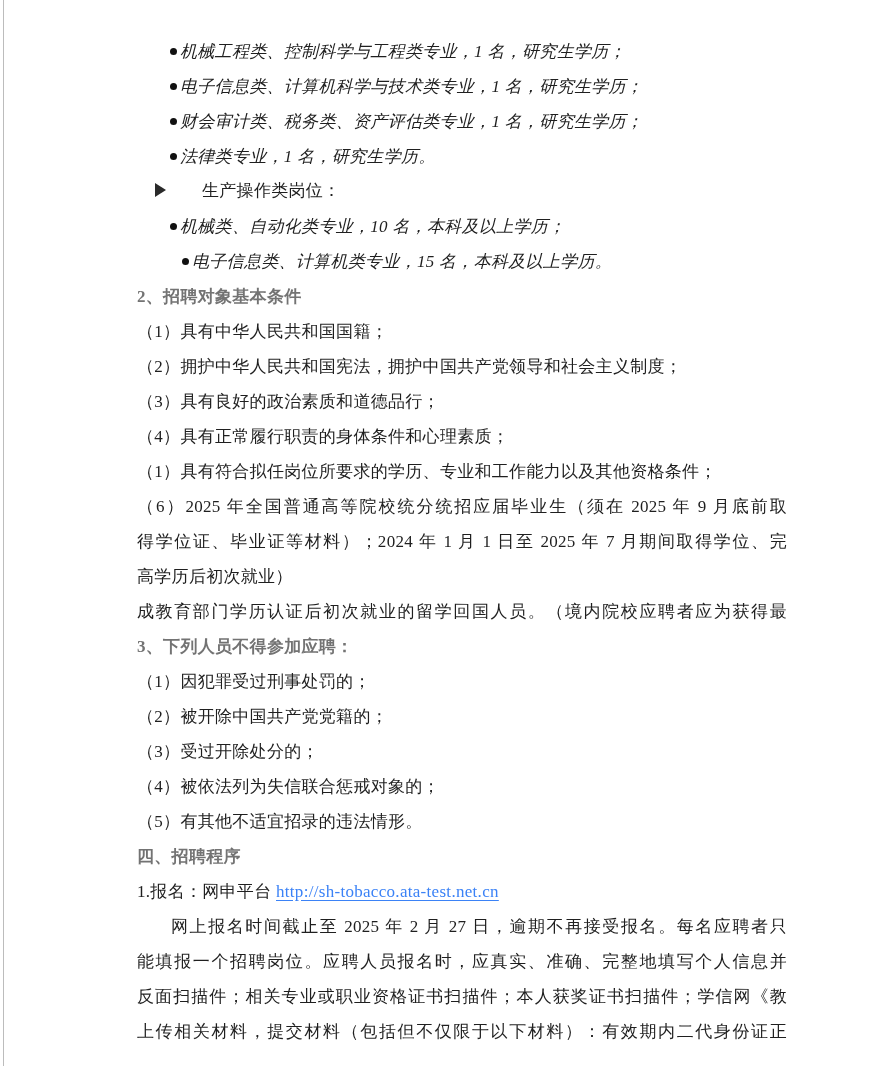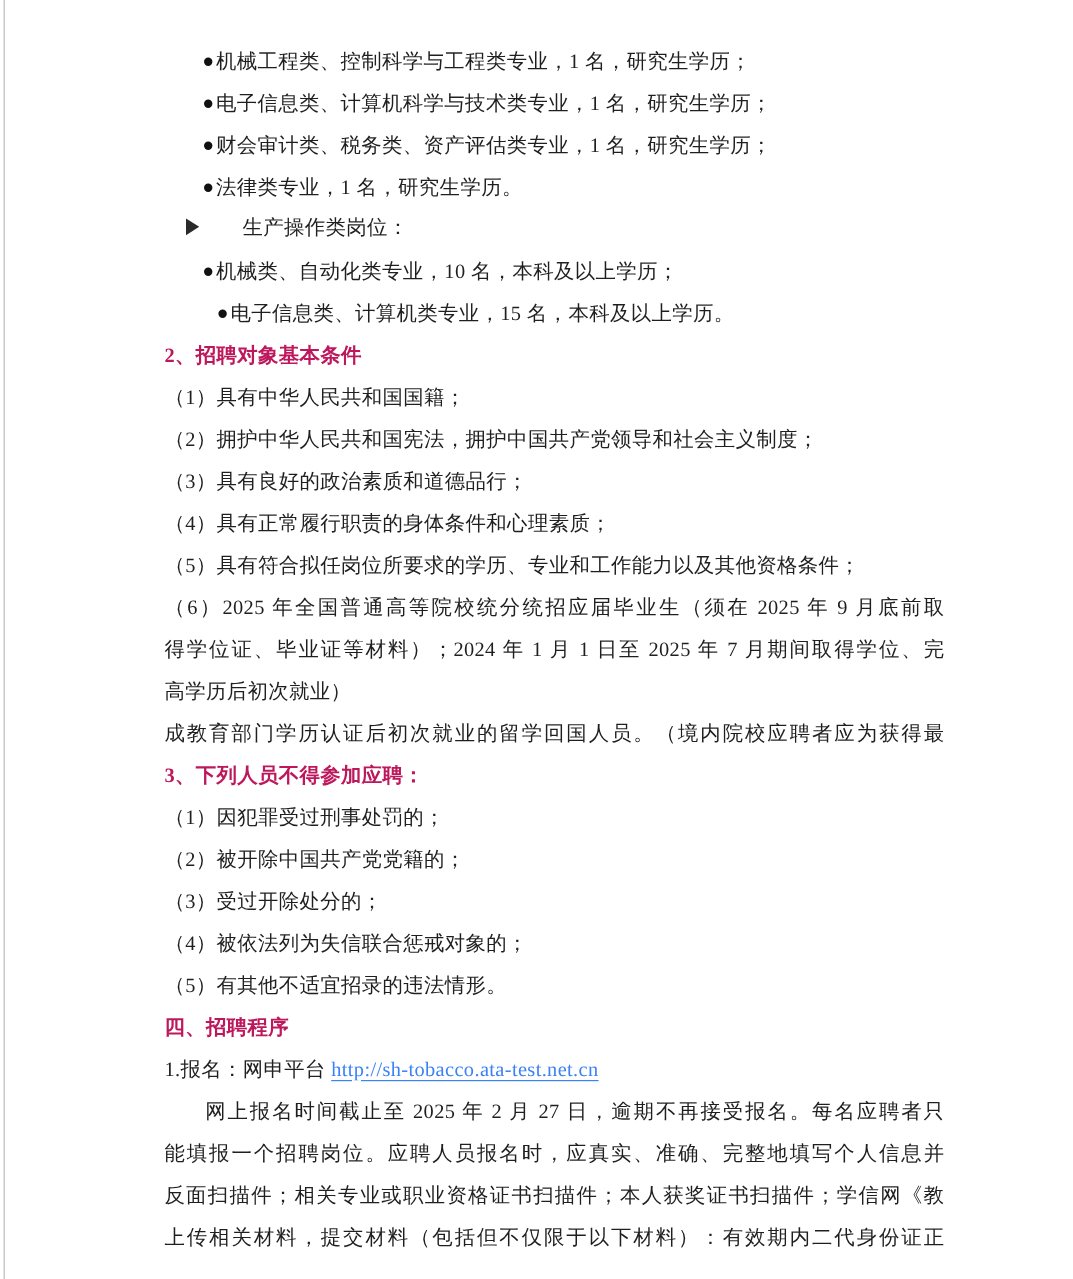--- a/index.html
+++ b/index.html
@@ -31,23 +31,23 @@
     width: 650px;
   }
   .line {
     font-size: 17px;
     line-height: 35px;
     letter-spacing: 0.3px;
     white-space: normal;
   }
   .line.heading {
     font-weight: bold;
-    color: #be185d;
+    color: #737373;
   }
-  .line.bullet { padding-left: 33px; }
+  .line.bullet { padding-left: 33px; font-style: italic; }
   .line.bullet.extra-indent { padding-left: 45px; }
   .line.arrow { padding-left: 18px; font-family: Liberation Mono, monospace; }
   .line.jline {
     text-align: justify;
     text-align-last: justify;
     font-family: Liberation Serif, serif;
   }
   .line.jline.first-indent { padding-left: 34px; }
   .dot-marker {
     display: inline-block;
@@ -85,21 +85,21 @@
       <div class="line bullet"><span class="dot-marker"></span>财会审计类、税务类、资产评估类专业，1 名，研究生学历；</div>
       <div class="line bullet"><span class="dot-marker"></span>法律类专业，1 名，研究生学历。</div>
       <div class="line arrow"><span class="arrow-marker"></span>生产操作类岗位：</div>
       <div class="line bullet"><span class="dot-marker"></span>机械类、自动化类专业，10 名，本科及以上学历；</div>
       <div class="line bullet extra-indent"><span class="dot-marker"></span>电子信息类、计算机类专业，15 名，本科及以上学历。</div>
       <div class="line heading">2、招聘对象基本条件</div>
       <div class="line">（1）具有中华人民共和国国籍；</div>
       <div class="line">（2）拥护中华人民共和国宪法，拥护中国共产党领导和社会主义制度；</div>
       <div class="line">（3）具有良好的政治素质和道德品行；</div>
       <div class="line">（4）具有正常履行职责的身体条件和心理素质；</div>
-      <div class="line">（5）具有符合拟任岗位所要求的学历、专业和工作能力以及其他资格条件；</div>
+      <div class="line">（1）具有符合拟任岗位所要求的学历、专业和工作能力以及其他资格条件；</div>
       <div class="line jline">（6）2025 年全国普通高等院校统分统招应届毕业生（须在 2025 年 9 月底前取</div>
       <div class="line jline">得学位证、毕业证等材料）；2024 年 1 月 1 日至 2025 年 7 月期间取得学位、完</div>
       <div class="line">高学历后初次就业）</div>
       <div class="line jline">成教育部门学历认证后初次就业的留学回国人员。（境内院校应聘者应为获得最</div>
       <div class="line heading">3、下列人员不得参加应聘：</div>
       <div class="line">（1）因犯罪受过刑事处罚的；</div>
       <div class="line">（2）被开除中国共产党党籍的；</div>
       <div class="line">（3）受过开除处分的；</div>
       <div class="line">（4）被依法列为失信联合惩戒对象的；</div>
       <div class="line">（5）有其他不适宜招录的违法情形。</div>

